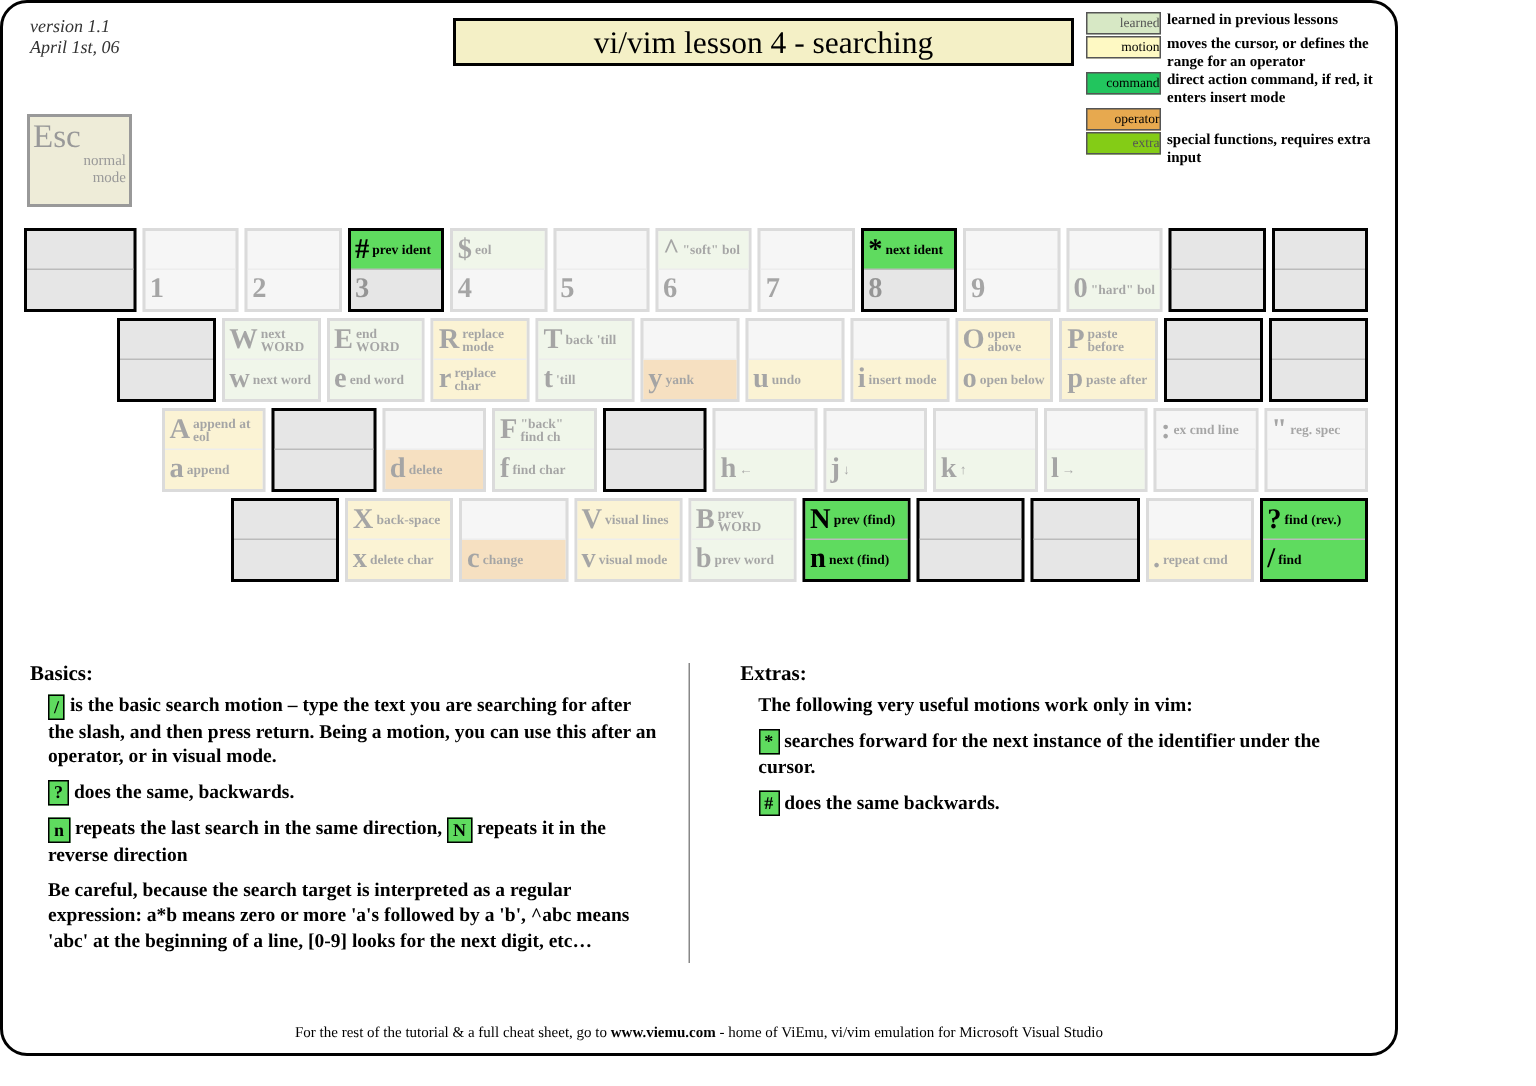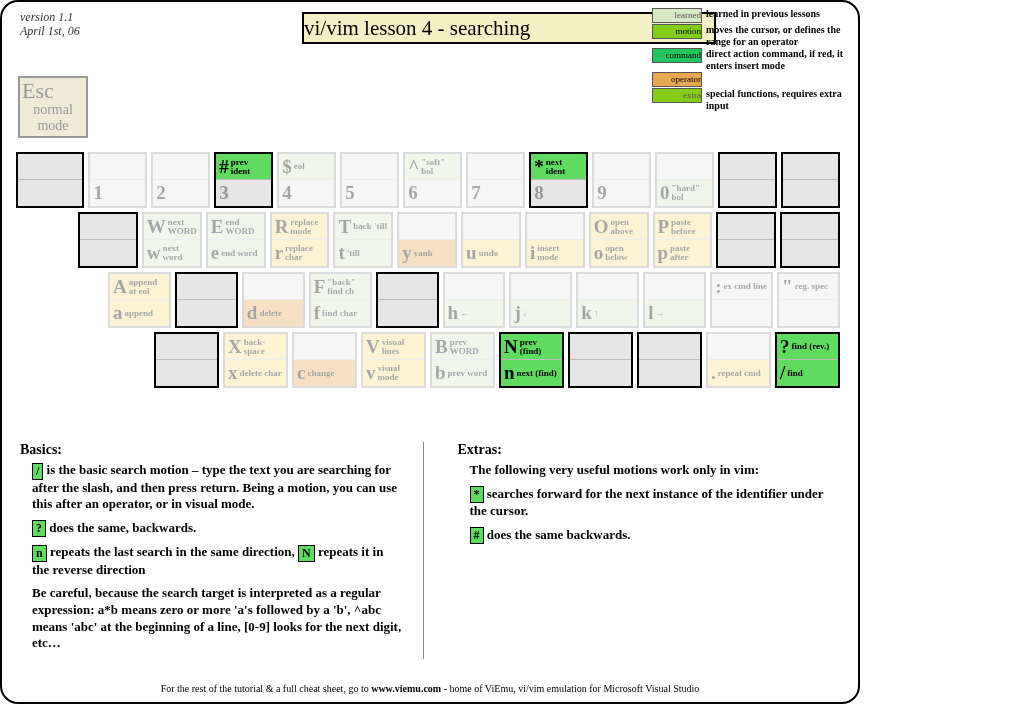--- a/index.html
+++ b/index.html
@@ -1,25 +1,25 @@
 <!DOCTYPE html>
 <html><head>
 <meta charset="utf-8">
 <style>
   html,body{margin:0;padding:0;font-family:Georgia,'Times New Roman',serif;background:#fff}
-  .page{width:860px;height:704px;margin:0;padding:10px;border:2px solid #000;border-radius:18px;position:relative;box-sizing:border-box}
+  .page{width:932px;height:704px;margin:0;padding:10px;border:2px solid #000;border-radius:18px;position:relative;box-sizing:border-box}
   .version{position:absolute;top:8px;left:18px;font-size:12px;font-style:italic;color:#333;line-height:1.2}
-  .title{position:absolute;top:10px;left:300px;width:410px;height:28px;border:2px solid #000;background:#f4f0c6;font-size:21px;font-family:Georgia,serif;line-height:28px}
+  .title{position:absolute;top:10px;left:300px;width:410px;height:28px;border:2px solid #000;background:#f4f0c6;text-align:center;font-size:21px;font-family:Georgia,serif;line-height:28px}
   .legend{position:absolute;top:6px;right:12px;font-size:10px;line-height:1.15}
   .legend-row{display:flex;align-items:flex-start;margin-bottom:1px}
   .legend-swatch{width:48px;height:13px;border:1px solid #555;margin-right:4px;font-size:9px;text-align:right;line-height:12px;font-family:Georgia;color:#555}
   .legend-text{width:140px;font-family:Georgia;font-weight:bold}
   .esc{position:absolute;top:74px;left:16px;width:62px;height:54px;border:2px solid #999;background:#eeecd8;padding:2px;color:#999}
   .esc .big{font-size:22px;line-height:1}
-  .esc .sub{font-size:14px;text-align:center}
+  .esc .sub{font-size:10px;text-align:right}
   .kb{position:absolute;top:150px;left:14px;right:14px}
   .row{display:flex;margin-bottom:4px}
   .indent1{margin-left:62px}
   .indent2{margin-left:92px}
   .indent3{margin-left:138px}
   .key{border:2px solid #999;background:#e6e6e6;margin-right:4px;position:relative}
   .key.active{border-color:#000}
   .kw{width:70px}
   .kw-wide{width:82px}
   .top,.bot{height:26px;display:flex;align-items:center;padding:0 3px;box-sizing:border-box}
@@ -53,21 +53,21 @@
   </div>
 
   <div class="title">vi/vim lesson 4 - searching</div>
 
   <div class="legend">
     <div class="legend-row">
         <div class="legend-swatch" style="background:#d7e8c5">learned</div>
         <div class="legend-text">learned in previous lessons</div>
       </div>
     <div class="legend-row">
-        <div class="legend-swatch" style="background:#84cc16;color:#000">motion</div>
+        <div class="legend-swatch" style="background:#fef9c3;color:#000">motion</div>
         <div class="legend-text">moves the cursor, or defines the range for an operator</div>
       </div>
     <div class="legend-row">
         <div class="legend-swatch" style="background:#22c55e;color:#000">command</div>
         <div class="legend-text">direct action command, if red, it enters insert mode</div>
       </div>
     <div class="legend-row">
         <div class="legend-swatch" style="background:#e7a94f;color:#000">operator</div>
       </div>
     <div class="legend-row">

